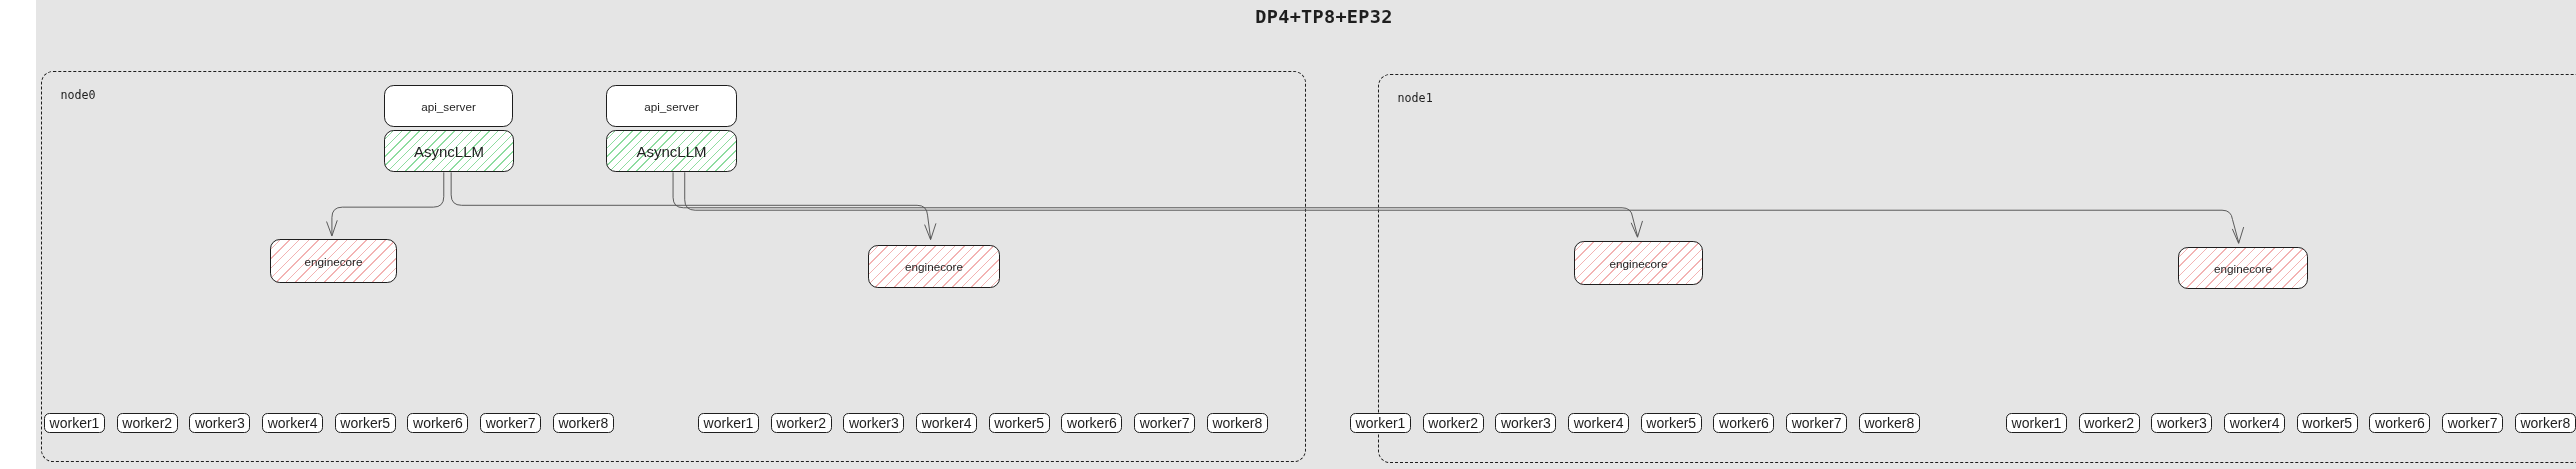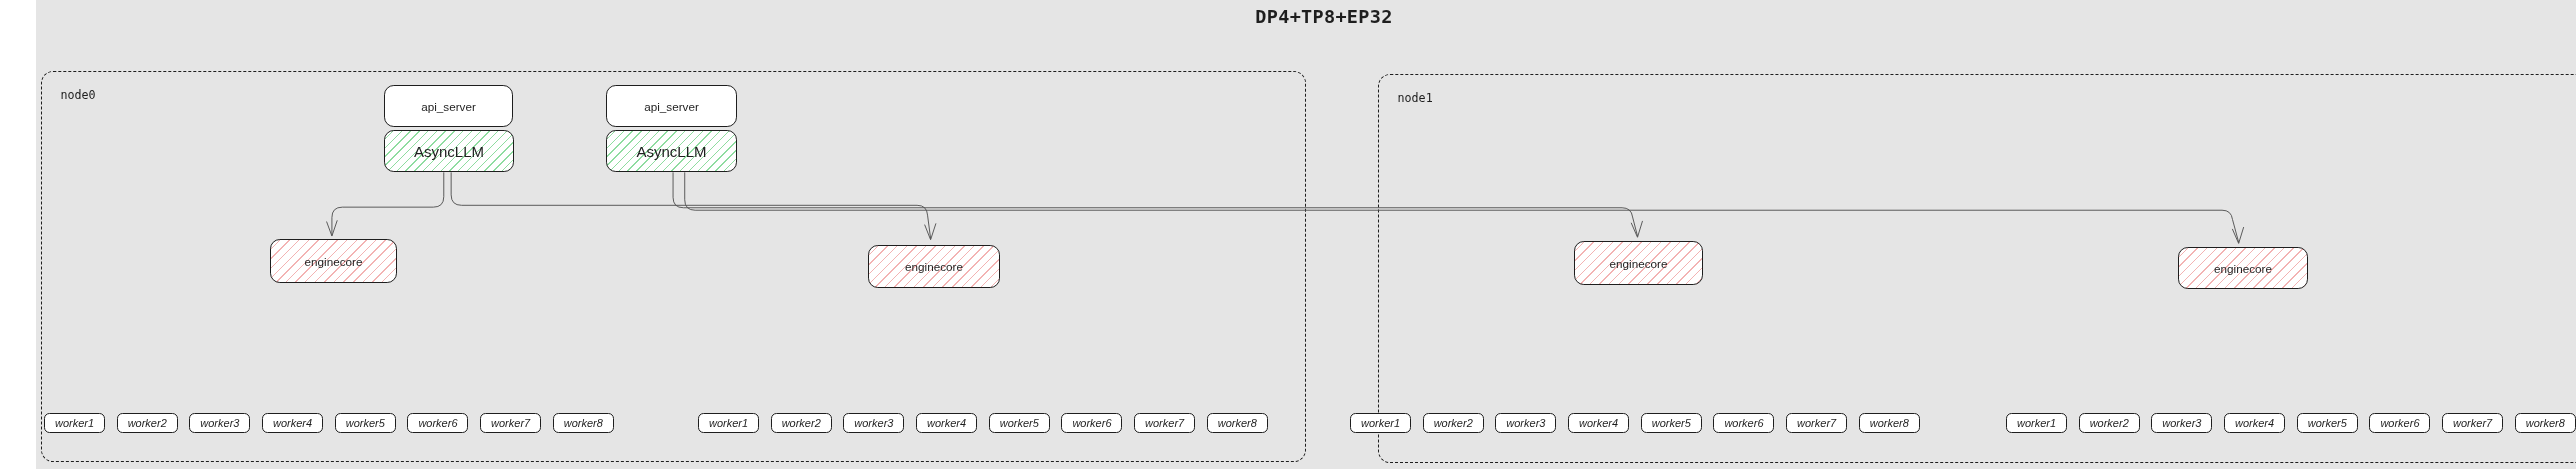--- a/index.html
+++ b/index.html
@@ -34,21 +34,21 @@
   .box.ec{
     background-image:repeating-linear-gradient(135deg,
       rgba(255,255,255,0) 0px, rgba(255,255,255,0) 5.8px,
       #f3b3b3 5.8px, #f3b3b3 6.8px);
   }
 
   .worker-row{position:absolute;top:413px;display:flex;gap:11.7px;}
   .worker{
     box-sizing:border-box;width:61px;height:20px;border:1.2px solid #1e1e1e;border-radius:5.5px;
     background:#ffffff;display:flex;align-items:center;justify-content:center;
-    font-size:11px;color:#1e1e1e;white-space:nowrap;font-style:italic;
+    font-size:14px;color:#1e1e1e;white-space:nowrap;
   }
 
   svg.connectors{position:absolute;left:0;top:0;pointer-events:none;}
   svg.connectors path{fill:none;stroke-width:1.5;stroke-linecap:round;stroke-linejoin:round;}
 </style>
 </head>
 <body>
 
 <div class="canvas">
 

